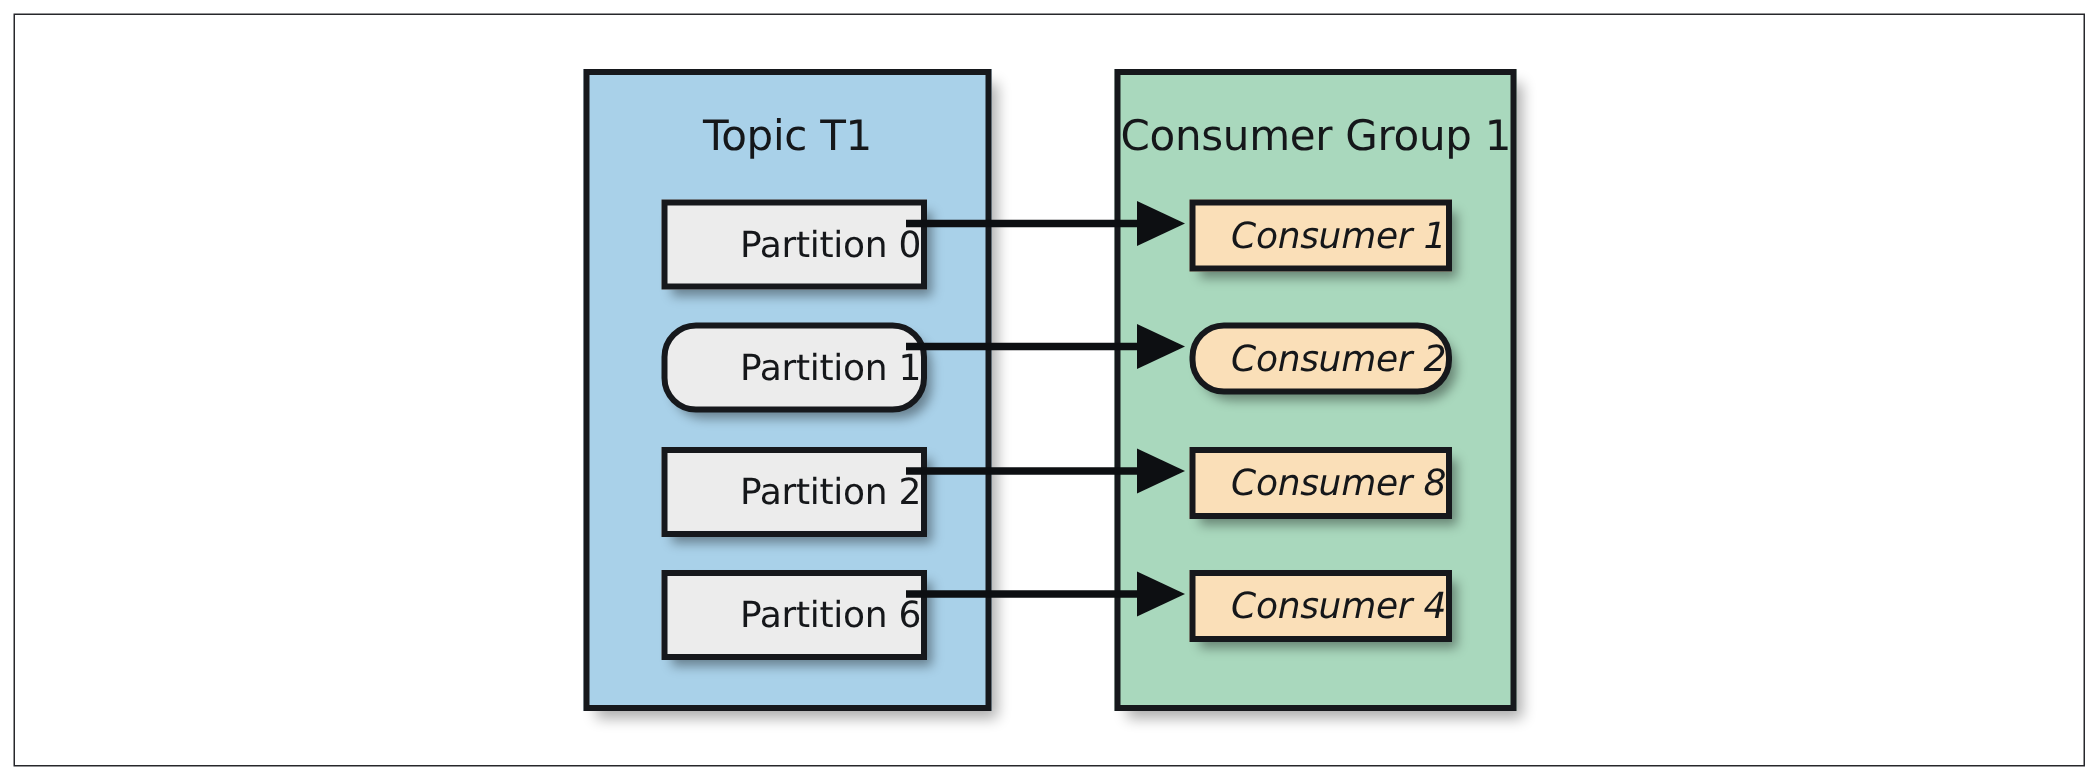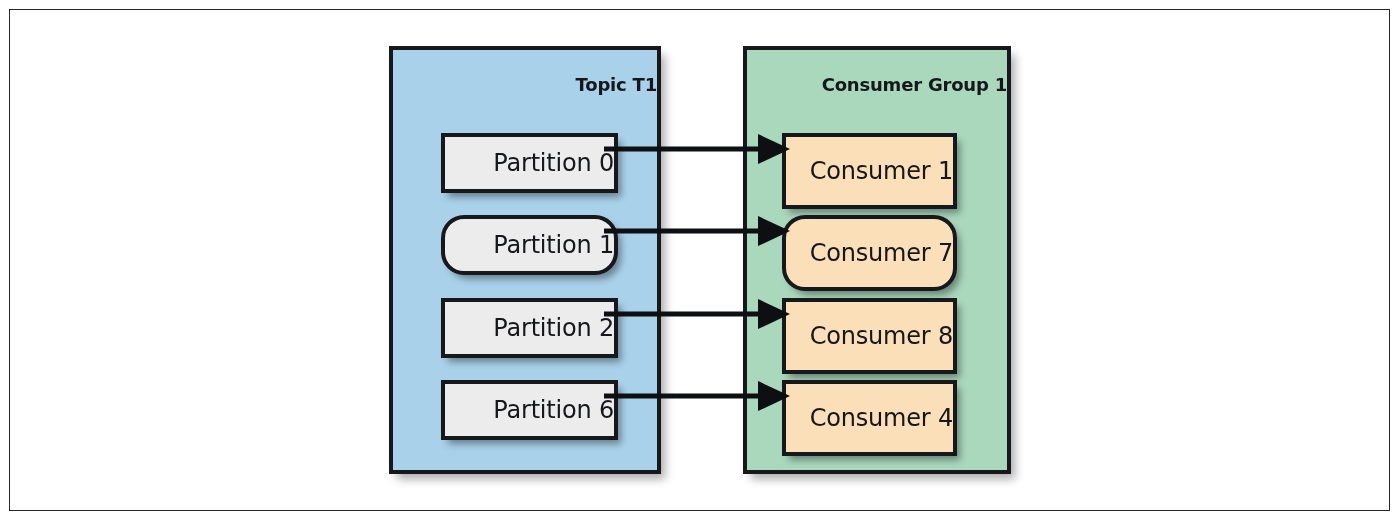--- a/index.html
+++ b/index.html
@@ -54,23 +54,23 @@
     width: 268px;
     height: 428px;
     background: #a9d8bd;
   }
 
   .group-title {
     position: absolute;
     left: 0;
     right: 0;
     top: 24px;
-    text-align: right;
-    font-size: 18px;
-    font-weight: 700;
+    text-align: center;
+    font-size: 28px;
+    font-weight: 400;
     color: #15171a;
     letter-spacing: -0.2px;
     font-family: "DejaVu Sans", sans-serif;
     white-space: nowrap;
   }
 
   
   .node {
     position: absolute;
     border: 4px solid #16181c;
@@ -84,24 +84,25 @@
     white-space: nowrap;
     box-shadow: 5px 6px 7px -2px rgba(0,0,0,0.38);
   }
   .partition-node {
     left: 48px;
     width: 177px;
     height: 60px;
     background: #ececec;
   }
   .consumer-node {
-    left: 35px;
+    left: 46px;
     width: 175px;
-    height: 76px;
+    height: 48px;
     background: #fadfb8;
+    font-style: italic;
   }
 
   
   .row-0 { top: 83px; }
   .row-1 { top: 165px; border-radius: 23px; }
   .row-2 { top: 248px; padding-left: 24px; }
   .row-3 { top: 330px; }
 
   
   #connectors {
@@ -136,21 +137,21 @@
       </div>
     </div>
 
     <div class="group" id="consumer-group">
       <div class="group-title">Consumer Group 1</div>
 
       <div class="node consumer-node row-0">
         <span>Consumer 1</span>
       </div>
       <div class="node consumer-node row-1">
-        <span>Consumer 7</span>
+        <span>Consumer 2</span>
       </div>
       <div class="node consumer-node row-2">
         <span>Consumer 8</span>
       </div>
       <div class="node consumer-node row-3">
         <span>Consumer 4</span>
       </div>
     </div>
 
   </div>

